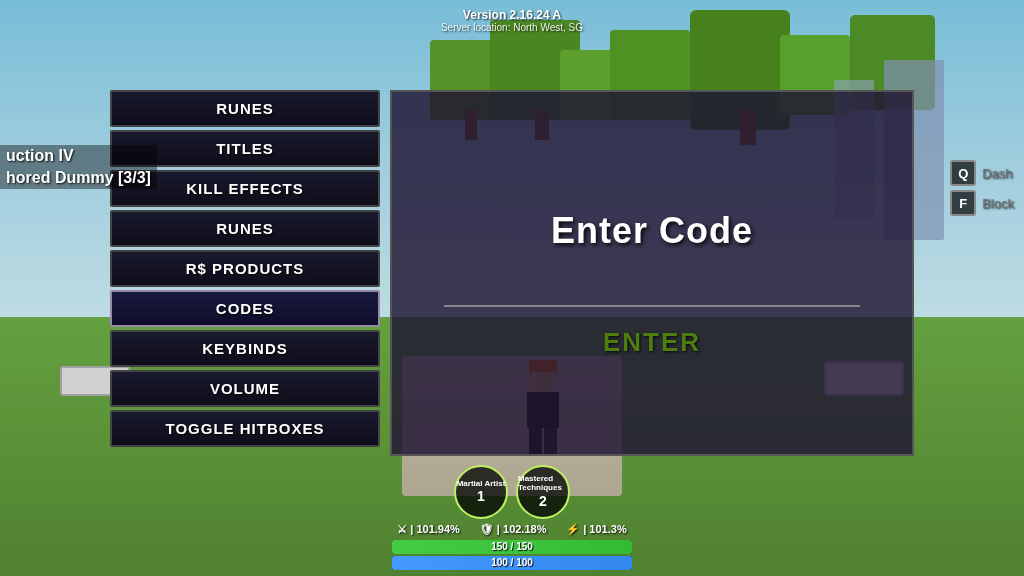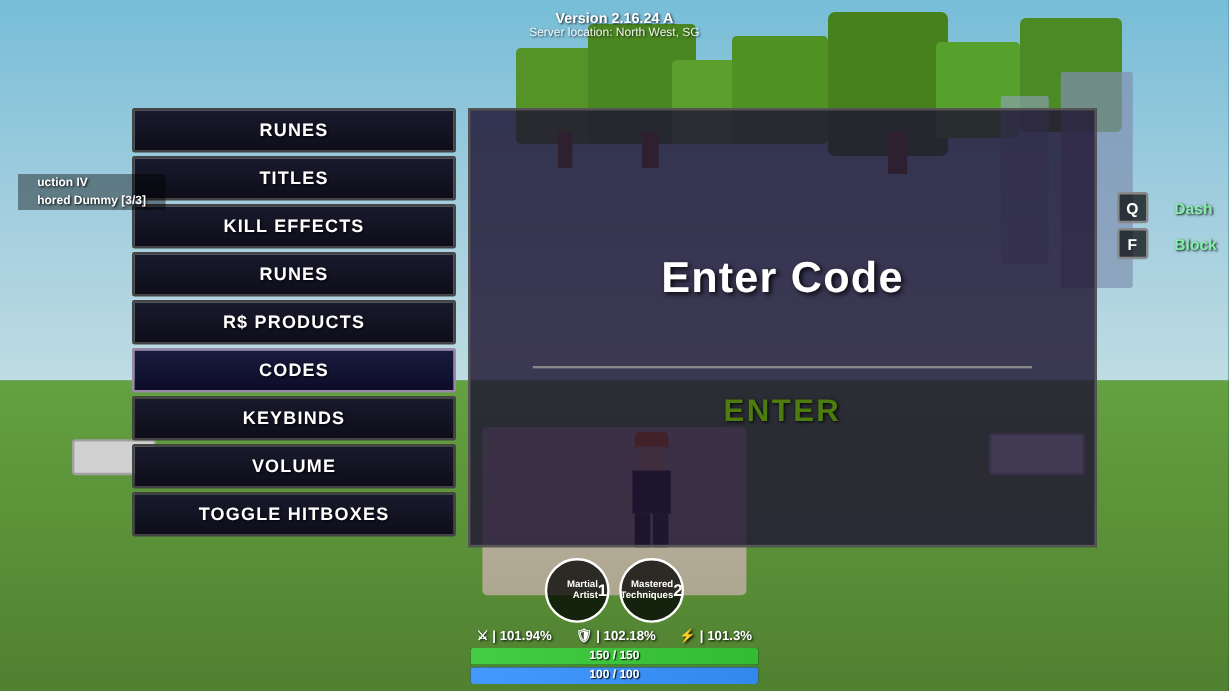--- a/index.html
+++ b/index.html
@@ -173,75 +173,73 @@
       font-weight: bold;
       width: 26px;
       height: 26px;
       display: flex;
       align-items: center;
       justify-content: center;
       border-radius: 3px;
     }
 
     .key-label {
-      color: #86efac;
+      color: #737373;
       font-size: 13px;
-      font-weight: bold;
+      font-weight: normal;
       text-shadow: 1px 1px 2px rgba(0,0,0,0.9);
-      margin-left: 16px;
     }
 
     
     .left-hud {
       position: absolute;
       left: 0;
       top: 145px;
       z-index: 100;
     }
 
     .left-hud-text {
       color: white;
-      font-size: 10px;
+      font-size: 16px;
       font-weight: bold;
       text-shadow: 1px 1px 2px rgba(0,0,0,0.9);
       background: rgba(0,0,0,0.4);
-      padding: 2px 16px;
-      margin-left: 15px;
+      padding: 2px 6px;
     }
 
     
     .bottom-hud {
       position: absolute;
       bottom: 0;
       left: 0; right: 0;
       z-index: 100;
     }
 
     
     .badges-row {
       display: flex;
       justify-content: center;
       gap: 8px;
       margin-bottom: 4px;
     }
 
     .badge {
       background: rgba(0,0,0,0.75);
-      border: 2px solid #ffffff;
+      border: 2px solid #bef264;
       border-radius: 50%;
       width: 54px;
       height: 54px;
       display: flex;
-      flex-direction: row;
+      flex-direction: column;
       align-items: center;
       justify-content: center;
       color: white;
       font-size: 9px;
       font-weight: bold;
-      text-align: right;
+      text-align: left;
     }
 
     .badge .badge-num {
       font-size: 14px;
       font-weight: 900;
     }
 
     
     .stats-row {
       display: flex;

